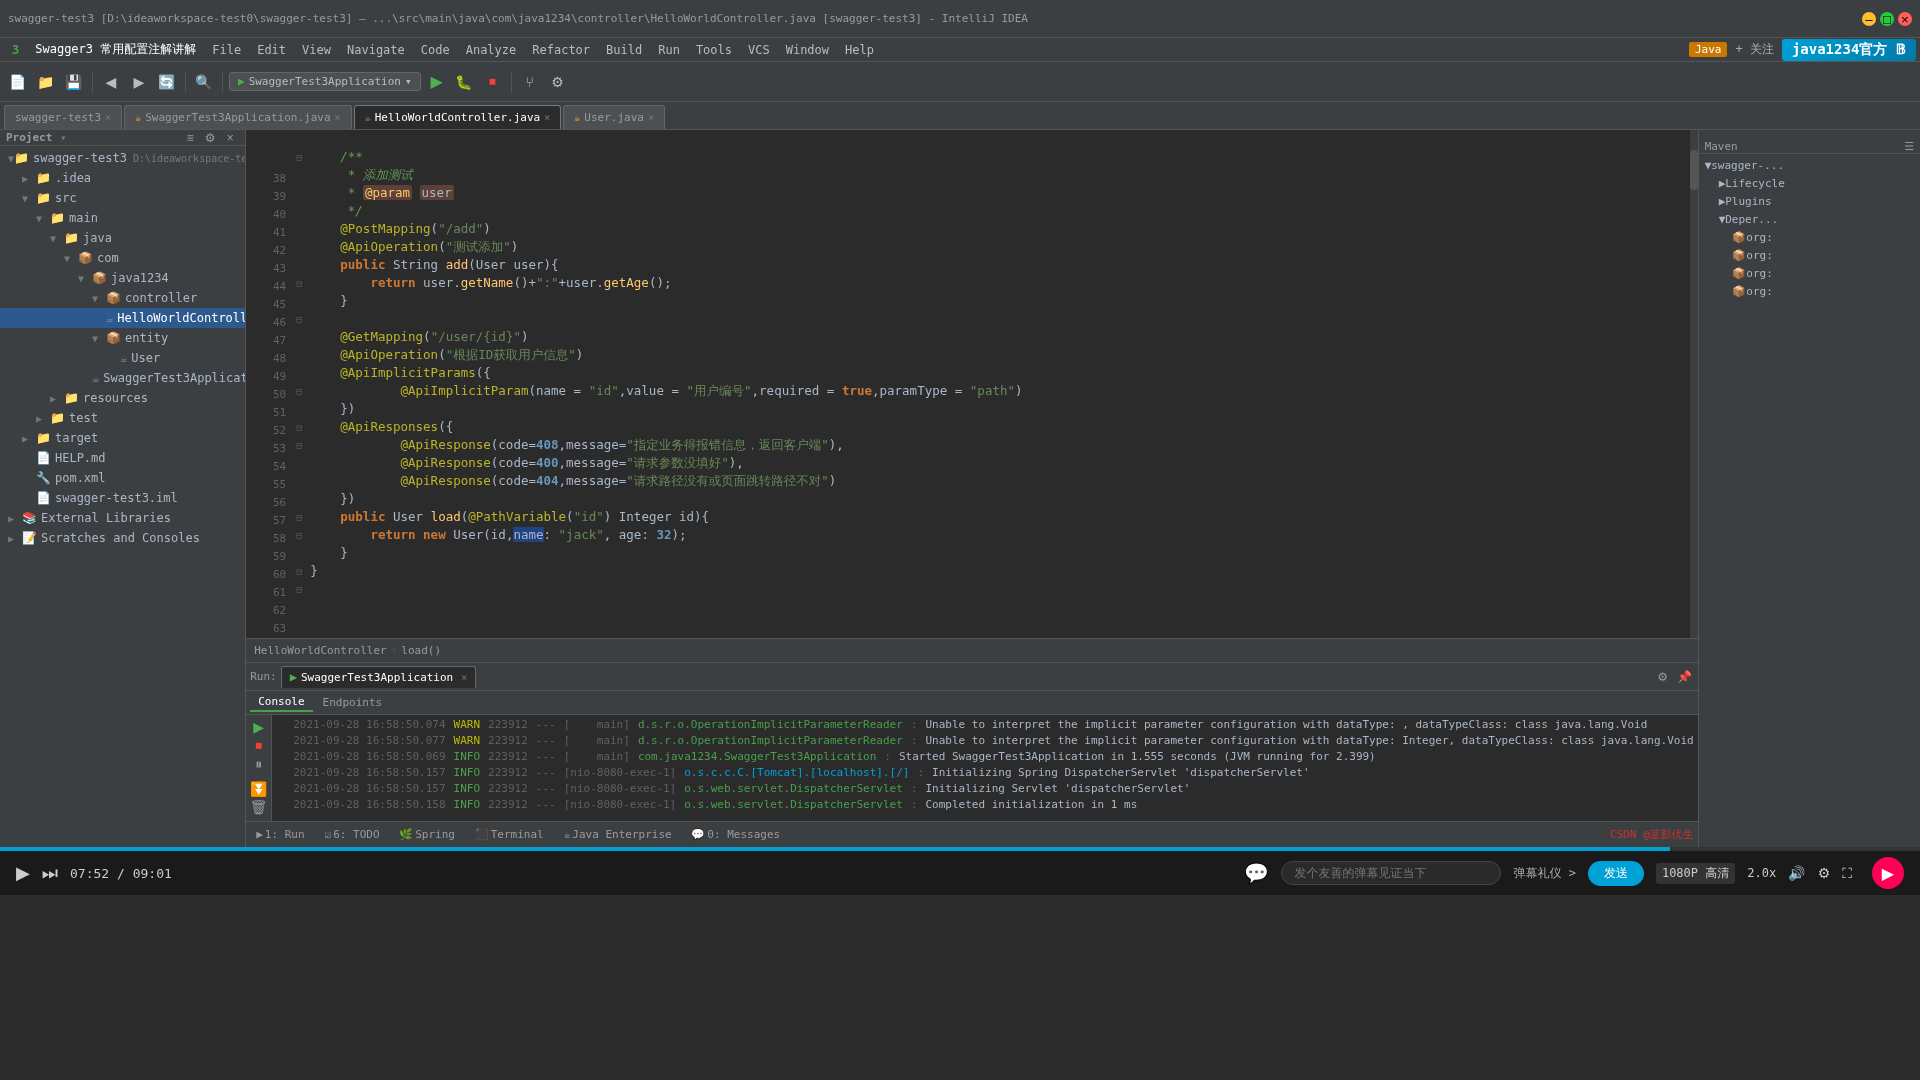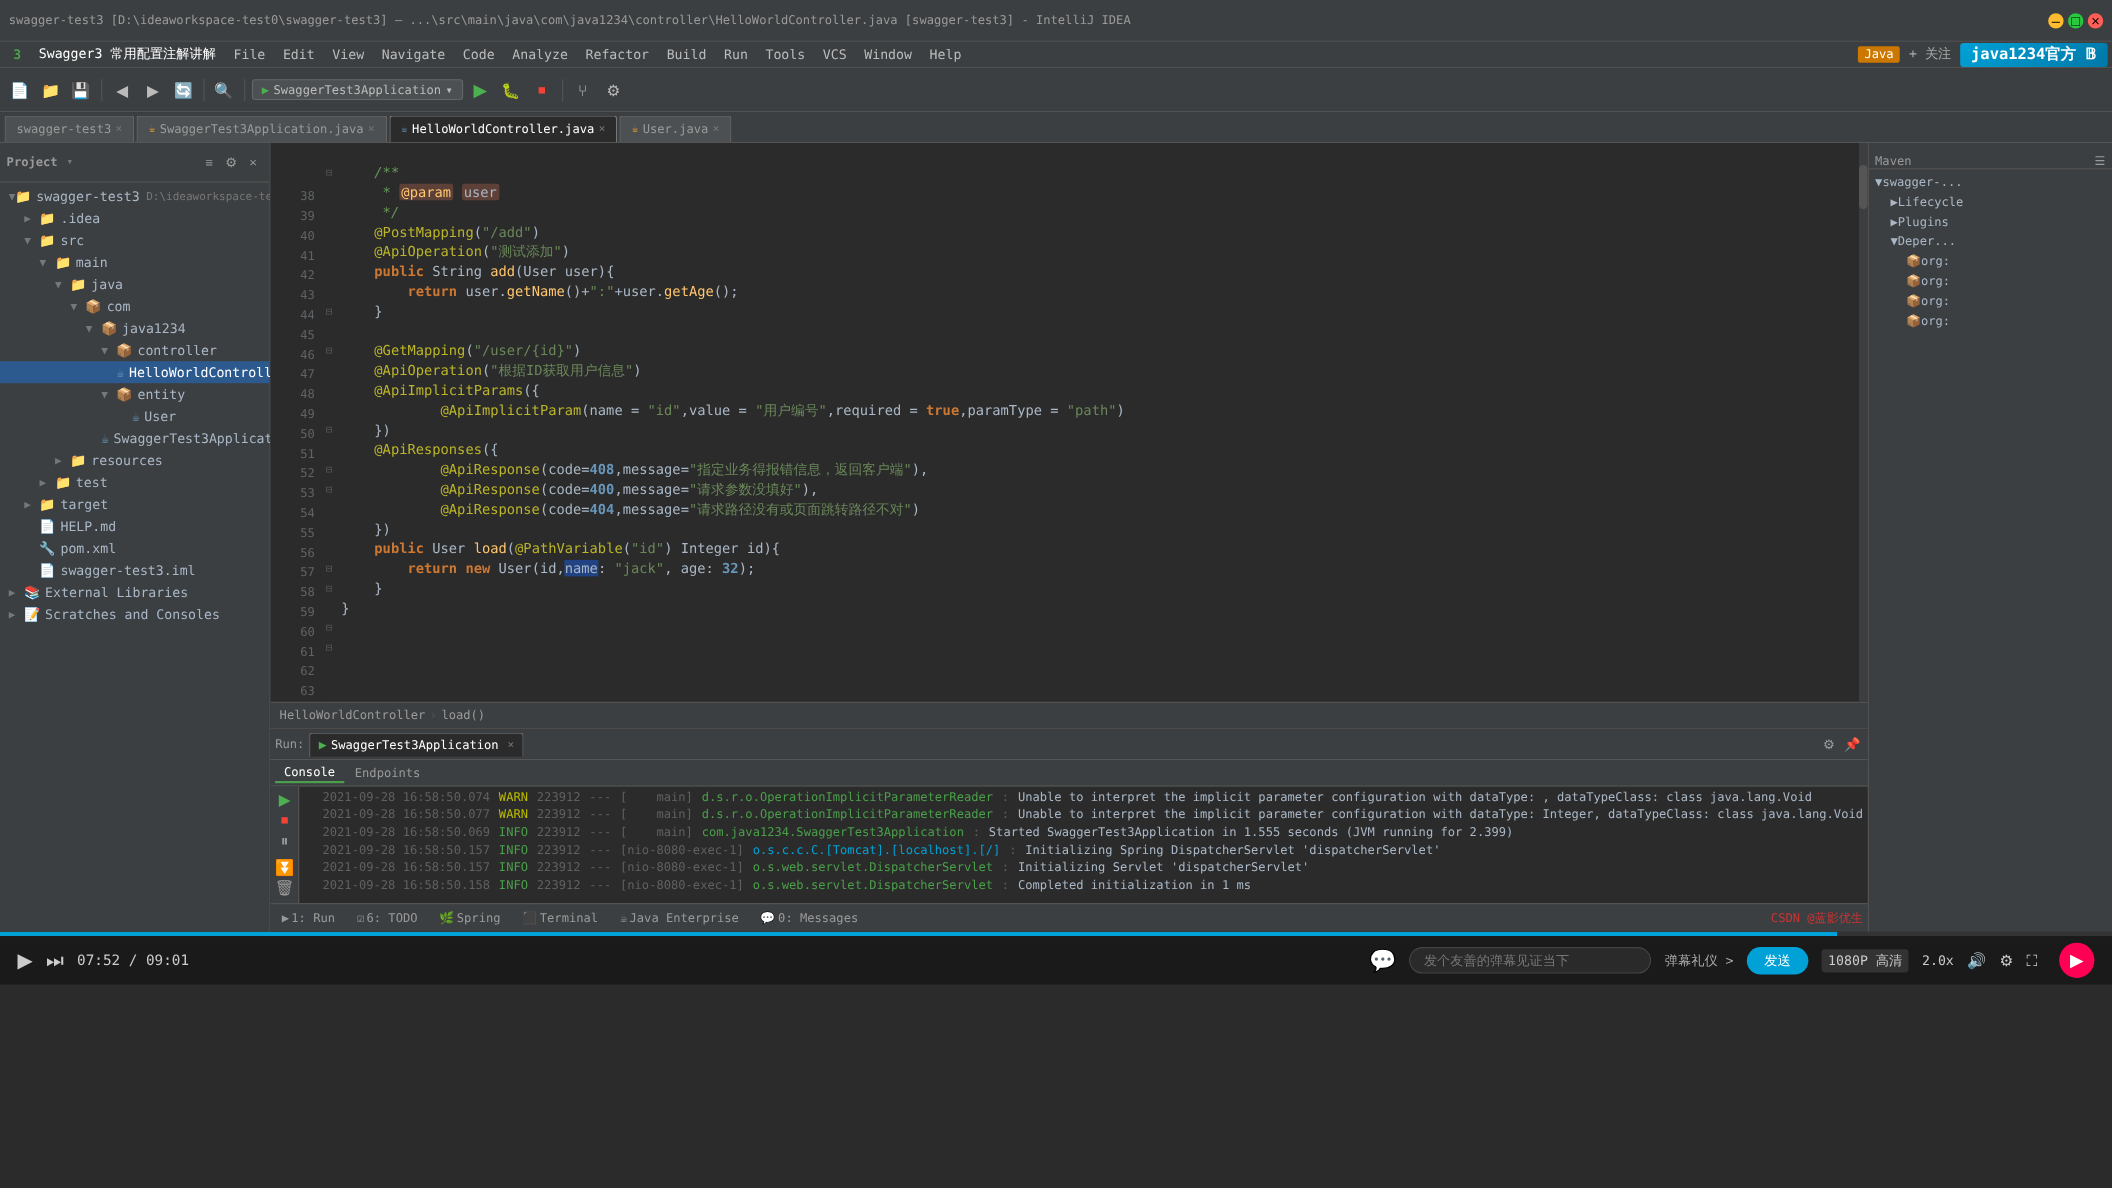--- a/index.html
+++ b/index.html
@@ -28,21 +28,21 @@
     #file-tabs { height: 28px; background: #3c3f41; display: flex; align-items: flex-end; border-bottom: 1px solid #555; padding: 0 4px; }
     .file-tab { height: 24px; padding: 0 10px; background: #4c5052; border: 1px solid #666; border-bottom: none; color: #9a9a9a; cursor: pointer; display: flex; align-items: center; gap: 4px; font-size: 11px; border-radius: 3px 3px 0 0; margin-right: 2px; }
     .file-tab.active { background: #2b2b2b; color: #fff; border-color: #777; }
     .file-tab .close-x { font-size: 10px; color: #777; }
     .file-tab .file-icon { font-size: 10px; }
     .file-icon-java { color: #f0a030; }
     .file-icon-blue { color: #6897bb; }
 
     
     #project-panel { width: 310px; background: #3c3f41; border-right: 1px solid #555; overflow: hidden; display: flex; flex-direction: column; }
-    .panel-header { height: 36px; display: flex; align-items: center; padding: 0 6px; background: #3c3f41; border-bottom: 1px solid #555; font-size: 11px; color: #9a9a9a; gap: 4px; }
+    .panel-header { height: 16px; display: flex; align-items: center; padding: 0 6px; background: #3c3f41; border-bottom: 1px solid #555; font-size: 11px; color: #9a9a9a; gap: 4px; }
     .panel-tools { display: flex; align-items: center; gap: 2px; margin-left: auto; }
     .panel-tool-btn { width: 18px; height: 18px; background: transparent; border: none; color: #9a9a9a; cursor: pointer; display: flex; align-items: center; justify-content: center; font-size: 12px; }
 
     .tree { flex: 1; overflow: auto; font-size: 12px; padding: 2px 0; }
     .tree-item { display: flex; align-items: center; height: 20px; padding-left: 8px; cursor: pointer; white-space: nowrap; }
     .tree-item.selected { background: #2d5a8e; color: #fff; }
     .tree-toggle { width: 14px; font-size: 10px; color: #777; }
     .tree-icon { font-size: 12px; margin-right: 4px; }
     .indent-1 { padding-left: 8px; }
     .indent-2 { padding-left: 22px; }
@@ -391,20 +391,21 @@
           <div class="fold-marker">⊟</div>
           <div class="fold-marker">⊟</div>
           <div class="fold-marker"> </div>
           <div class="fold-marker">⊟</div>
           <div class="fold-marker">⊟</div>
         </div>
 
         <div class="code-content" style="flex:1;">
           <div class="code-line">&nbsp;</div>
           <div class="code-line">    <span class="comment">/**</span></div>
+          <div class="code-line">    <span class="comment"> * 添加测试</span></div>
           <div class="code-line">    <span class="comment"> * </span><span style="background:#5d4037; color:#ffc66d; padding:0 2px; border-radius:2px;">@param</span><span class="comment"> </span><span style="background:#5d4037; color:#a9b7c6; padding:0 2px; border-radius:2px;">user</span></div>
           <div class="code-line">    <span class="comment"> */</span></div>
           <div class="code-line">    <span class="ann">@PostMapping</span><span class="cn">(</span><span class="str">"/add"</span><span class="cn">)</span></div>
           <div class="code-line">    <span class="ann">@ApiOperation</span><span class="cn">(</span><span class="str">"测试添加"</span><span class="cn">)</span></div>
           <div class="code-line">    <span class="kw">public</span> <span class="type">String</span> <span class="fn">add</span>(<span class="type">User</span> user){</div>
           <div class="code-line">        <span class="kw">return</span> user.<span class="fn">getName</span>()+<span class="str">":"</span>+user.<span class="fn">getAge</span>();</div>
           <div class="code-line">    }</div>
           <div class="code-line">&nbsp;</div>
           <div class="code-line">    <span class="ann">@GetMapping</span><span class="cn">(</span><span class="str">"/user/{id}"</span><span class="cn">)</span></div>
           <div class="code-line">    <span class="ann">@ApiOperation</span><span class="cn">(</span><span class="str">"根据ID获取用户信息"</span><span class="cn">)</span></div>

